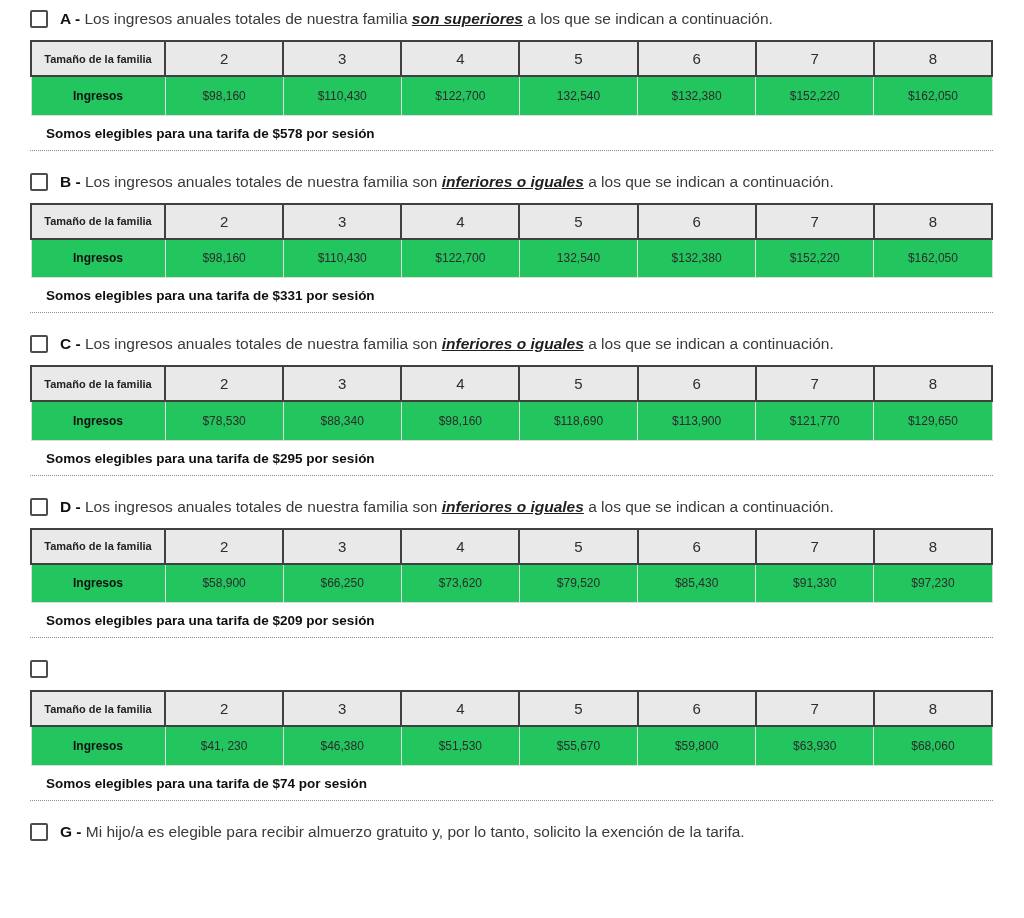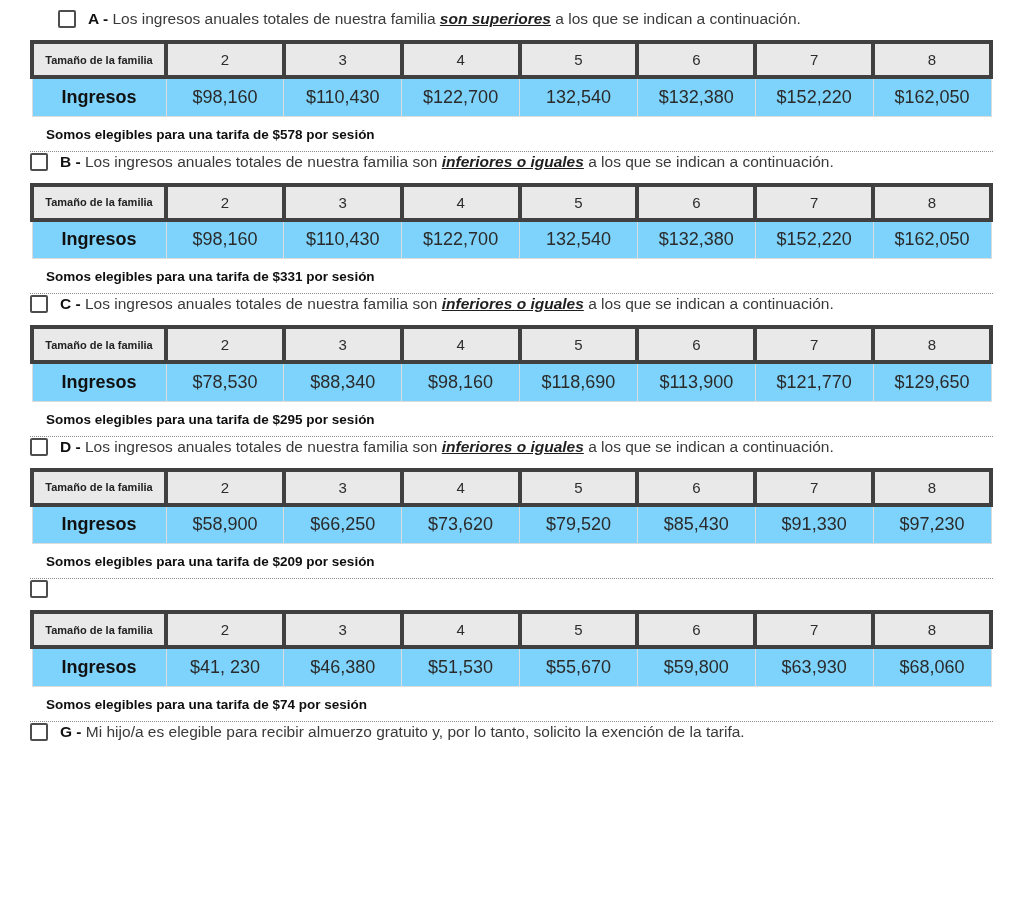--- a/index.html
+++ b/index.html
@@ -7,22 +7,22 @@
   body {
     width: 1024px;
     height: 918px;
     background: #ffffff;
     font-family: "Liberation Sans", "DejaVu Sans", sans-serif;
     color: #3a3a3a;
     overflow: hidden;
   }
   .page { padding: 9px 31px 0 30px; }
 
-  .check-row { display: flex; align-items: flex-start; }
-  .block:first-child .check-row { margin-top: 0; margin-left: 28px; }
+  .check-row { display: flex; align-items: flex-start; margin-top: 21px; }
+  .block:first-child .check-row { margin-top: 0; }
 
   .checkbox {
     flex: 0 0 18px;
     width: 18px; height: 18px;
     border: 2px solid #4d4d4d;
     border-radius: 2px;
     background: #fff;
     margin-right: 12px;
     margin-top: 1px;
   }
@@ -40,33 +40,33 @@
     text-align: center;
     vertical-align: middle;
     padding: 0 4px;
   }
   .head-row th {
     background: #e9e9e9;
     height: 35px;
     font-size: 15px;
     font-weight: normal;
     color: #2d2d2d;
-    border: 4px solid #404040;
+    border: 2px solid #404040;
   }
   .head-row th + th { border-left: 1px solid #fafafa; }
   .head-row th.first {
     font-size: 11px;
     font-weight: bold;
     color: #222222;
     width: 134px;
   }
   .body-row td {
-    background: #7dd3fc;
+    background: #22c55e;
     height: 39px;
-    font-size: 18px;
+    font-size: 12px;
     color: #2b2b2b;
     border: 1px solid #dcdcdc;
   }
   .body-row td.first { font-weight: bold; color: #111111; }
 
   .fee {
     margin: 10px 0 0 16px;
     font-size: 13.5px;
     line-height: 16px;
     font-weight: bold;

